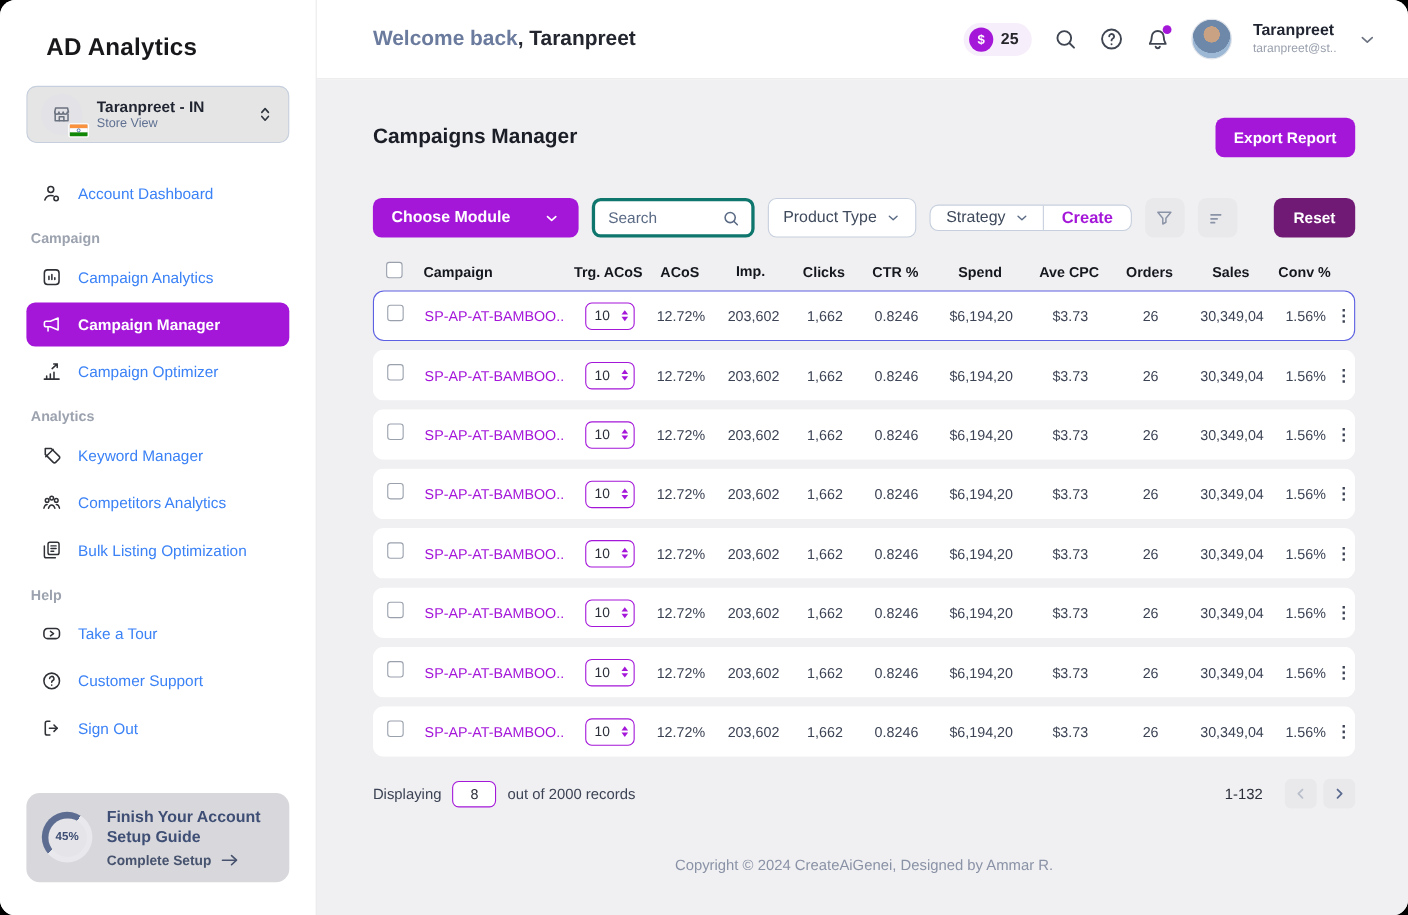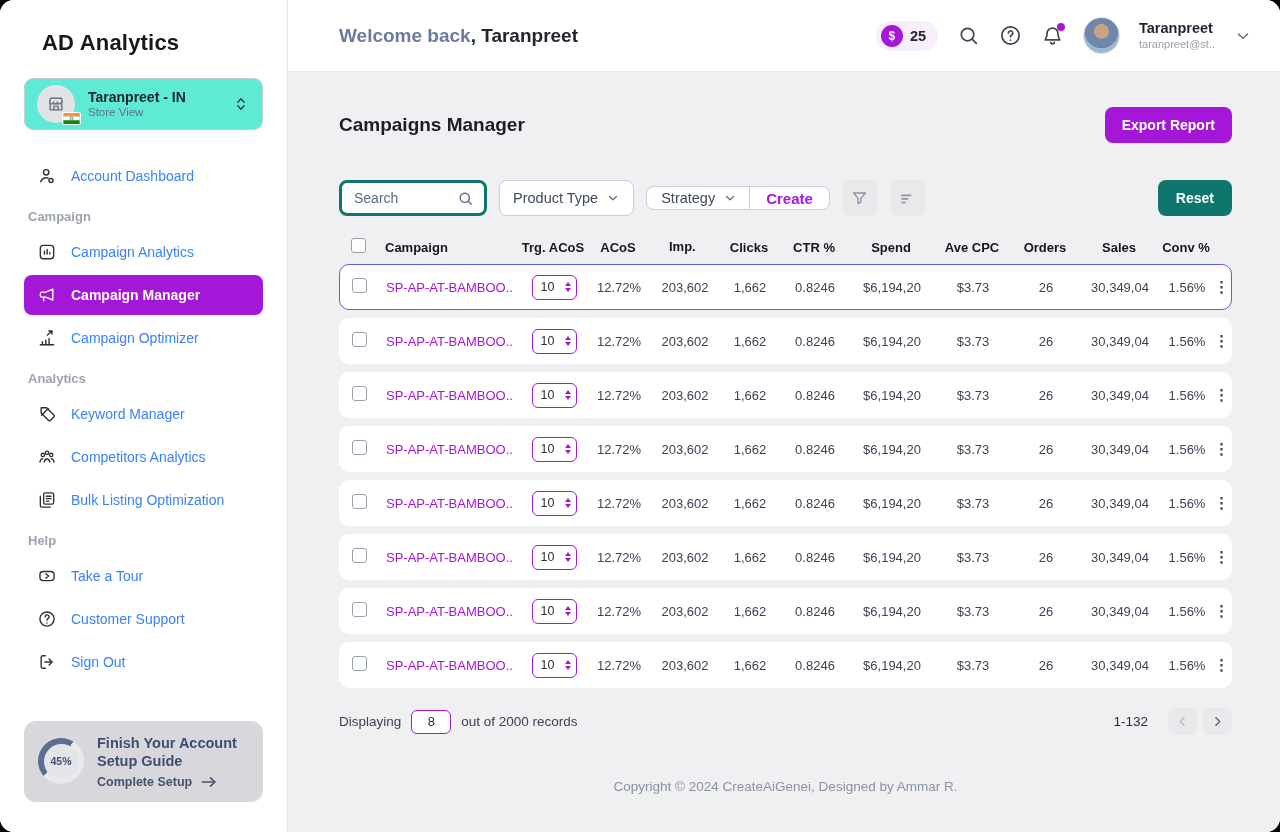--- a/index.html
+++ b/index.html
@@ -2,21 +2,21 @@
 <html><head>
 <meta charset="utf-8">
 <style>
   * { margin:0; padding:0; box-sizing:border-box; }
   html,body { background:#000; font-family:"Liberation Sans", sans-serif; }
   .window{ width:1280px; height:832px; border-radius:14px; overflow:hidden; display:flex; background:#fff; }
 
   
   .sidebar{ width:288px; min-width:288px; background:#fff; border-right:1px solid #e7e7ea; display:flex; flex-direction:column; padding:30px 24px 30px; }
   .app-title{ font-size:22px; font-weight:800; color:#18181b; letter-spacing:.2px; margin-left:18px; }
-  .store-box{ margin-top:22px; border:1px solid #c6cfdd; border-radius:9px; height:52px; display:flex; align-items:center; padding:0 12px; cursor:pointer; background:#5eead4; }
+  .store-box{ margin-top:22px; border:1px solid #c6cfdd; border-radius:9px; height:52px; display:flex; align-items:center; padding:0 12px; cursor:pointer; background:#e5e5e5; }
   .store-avatar{ width:38px; height:38px; border-radius:50%; background:#e3e3e7; display:flex; align-items:center; justify-content:center; position:relative; color:#6b7280; }
   .store-avatar .flag{ position:absolute; bottom:-2px; right:-6px; border:1px solid #fff; border-radius:2px; }
   .store-text{ margin-left:13px; line-height:1.2; }
   .store-name{ font-size:14px; font-weight:700; color:#1f2430; }
   .store-sub{ font-size:11.5px; color:#5f7092; }
   .updown{ margin-left:auto; color:#2f3640; display:flex; }
   .nav{ margin-top:26px; display:flex; flex-direction:column; }
   .nav-item{ height:40px; display:flex; align-items:center; gap:14px; padding:0 13px; border-radius:8px; font-size:14px; color:#3b82f6; cursor:pointer; margin-bottom:3px; }
   .nav-item .ic{ display:flex; color:#2f3136; }
   .nav-item.active{ background:#a417d9; color:#fff; font-weight:600; }
@@ -56,21 +56,21 @@
   .search-box{ width:148px; height:36px; background:#fff; border:3px solid #0f766e; border-radius:8px; display:flex; align-items:center; padding:0 10px 0 12px; }
   .search-box input{ border:none; outline:none; width:100%; font-family:inherit; font-size:14px; color:#334155; background:transparent; }
   .search-box input::placeholder{ color:#5a6a85; }
   .search-box .ic{ color:#5a6a85; display:flex; }
   .select-box{ height:36px; background:#fff; border:1px solid #c6cfdd; border-radius:8px; display:flex; align-items:center; padding:0 13px; font-size:14.5px; color:#3f4a5c; gap:8px; cursor:pointer; }
   .strategy-box{ height:24px; background:#fff; border:1px solid #c6cfdd; border-radius:8px; display:flex; align-items:center; cursor:pointer; }
   .strategy-box .strat{ padding:0 12px 0 14px; display:flex; align-items:center; gap:8px; font-size:14.5px; color:#3f4a5c; }
   .strategy-box .divider{ width:1px; height:100%; background:#c6cfdd; }
   .strategy-box .create{ padding:0 16px; font-size:15px; font-weight:600; color:#a417d9; }
   .icon-btn{ width:36px; height:36px; background:#e9e9ec; border-radius:8px; border:none; display:flex; align-items:center; justify-content:center; color:#8b93a7; cursor:pointer; }
-  .btn-reset{ margin-left:auto; background:#0f766e; color:#fff; border:none; font-family:inherit; font-size:14px; font-weight:700; height:36px; padding:0 18px; border-radius:8px; cursor:pointer; }
+  .btn-reset{ margin-left:auto; background:#701a75; color:#fff; border:none; font-family:inherit; font-size:14px; font-weight:700; height:36px; padding:0 18px; border-radius:8px; cursor:pointer; }
 
   
   .grid-row{ display:grid; grid-template-columns:30px 138px 68px 62px 70px 60px 70px 84px 78px 68px 80px 54px 1fr; align-items:center; }
   .thead{ margin-top:14px; padding:8px 12px 6px; font-size:13px; font-weight:700; color:#14171d; }
   .thead .th{ text-align:center; }
   .thead .th-campaign{ text-align:left; padding-left:4px; }
   .th-imp span{ display:inline-block; width:30px; word-break:break-all; line-height:1.15; text-align:left; }
   .checkbox{ width:15px; height:15px; border:1.5px solid #9aa1ad; border-radius:3px; background:#fff; cursor:pointer; display:inline-block; }
   .tbody{ display:flex; flex-direction:column; gap:8px; margin-top:2px; }
   .trow{ background:#fff; border-radius:10px; height:46px; padding:0 12px; border:1.5px solid transparent; cursor:pointer; }
@@ -295,20 +295,26 @@
       </div>
     </header>
 
     <div class="content">
       <div class="title-row">
         <div class="page-title">Campaigns Manager</div>
         <button class="btn-export">Export Report</button>
       </div>
 
       <div class="filter-row">
+        <button class="btn-module">
+          <span>Choose Module</span>
+          <svg width="15" height="15" viewBox="0 0 24 24" fill="none" stroke="#fff" stroke-width="2.4" stroke-linecap="round" stroke-linejoin="round">
+              <path d="M6 9.5l6 5.5 6-5.5"></path>
+            </svg>
+        </button>
         <div class="search-box">
           <input placeholder="Search" style="">
           <span class="ic">
               <svg width="17" height="17" viewBox="0 0 24 24" fill="none" stroke="currentColor" stroke-width="2" stroke-linecap="round">
                 <circle cx="11" cy="11" r="6.5"></circle>
                 <path d="M16 16l4.2 4.2"></path>
               </svg>
             </span>
         </div>
         <div class="select-box">

